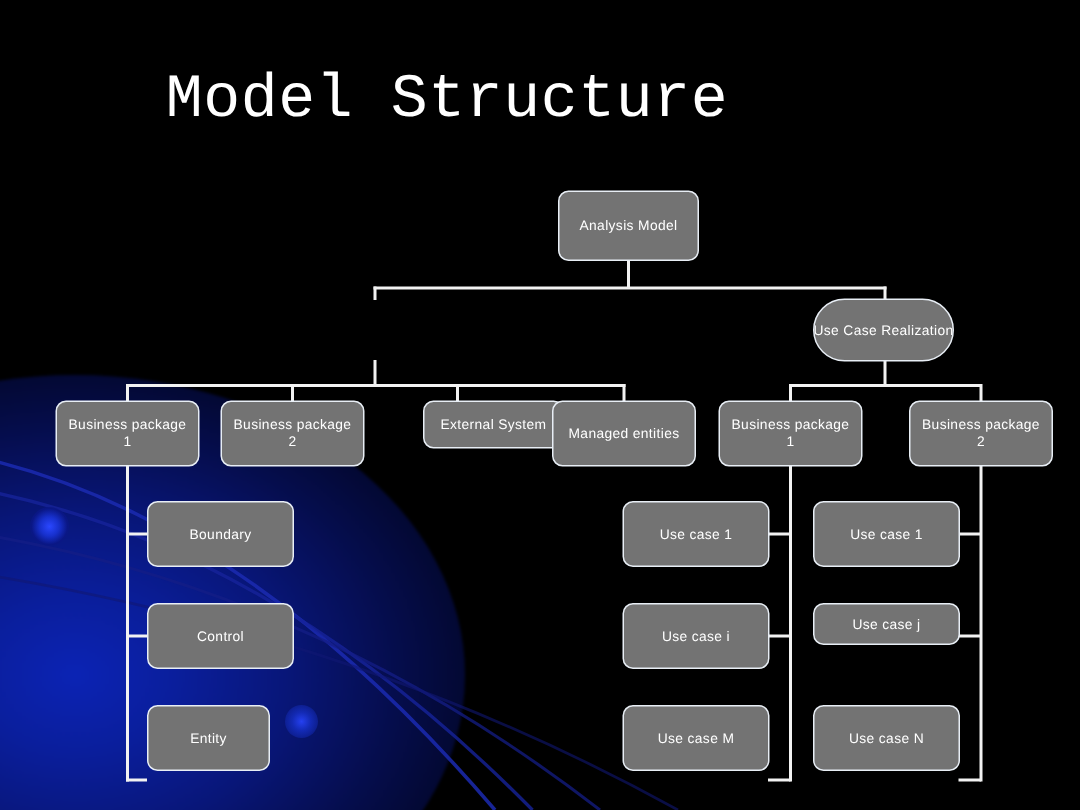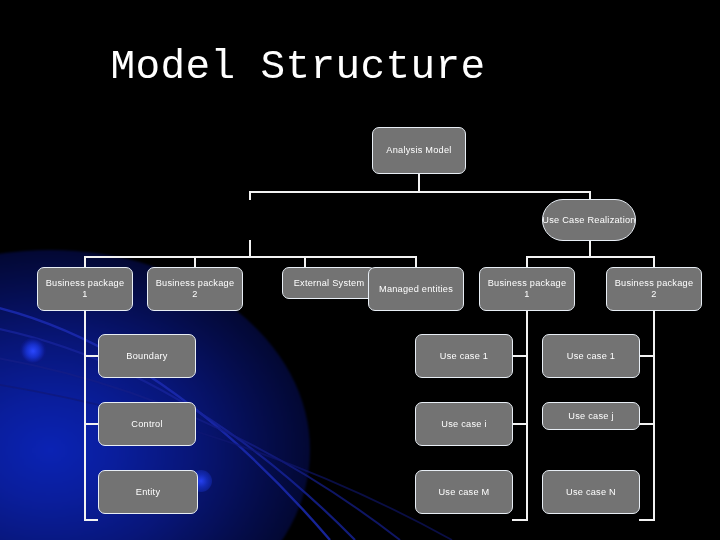--- a/index.html
+++ b/index.html
@@ -161,21 +161,21 @@
 2</div>
     <div class="node" style="left:258px; top:267px; width:94px; height:32px;margin-left:24px;">External System</div>
     <div class="node" style="left:368px; top:267px; width:96px; height:44px;">Managed entities</div>
     <div class="node" style="left:479px; top:267px; width:96px; height:44px;">Business package
 1</div>
     <div class="node" style="left:606px; top:267px; width:96px; height:44px;">Business package
 2</div>
 
     <div class="node" style="left:98px; top:334px; width:98px; height:44px;">Boundary</div>
     <div class="node" style="left:98px; top:402px; width:98px; height:44px;">Control</div>
-    <div class="node" style="left:98px; top:470px; width:100px; height:44px;">Entity</div>
+    <div class="node" style="left:98px; top:470px; width:82px; height:44px;">Entity</div>
 
     <div class="node" style="left:415px; top:334px; width:98px; height:44px;">Use case 1</div>
     <div class="node" style="left:415px; top:402px; width:98px; height:44px;">Use case i</div>
     <div class="node" style="left:415px; top:470px; width:98px; height:44px;">Use case M</div>
 
     <div class="node" style="left:542px; top:334px; width:98px; height:44px;">Use case 1</div>
     <div class="node" style="left:542px; top:402px; width:98px; height:28px;">Use case j</div>
     <div class="node" style="left:542px; top:470px; width:98px; height:44px;">Use case N</div>
 
   </div>

